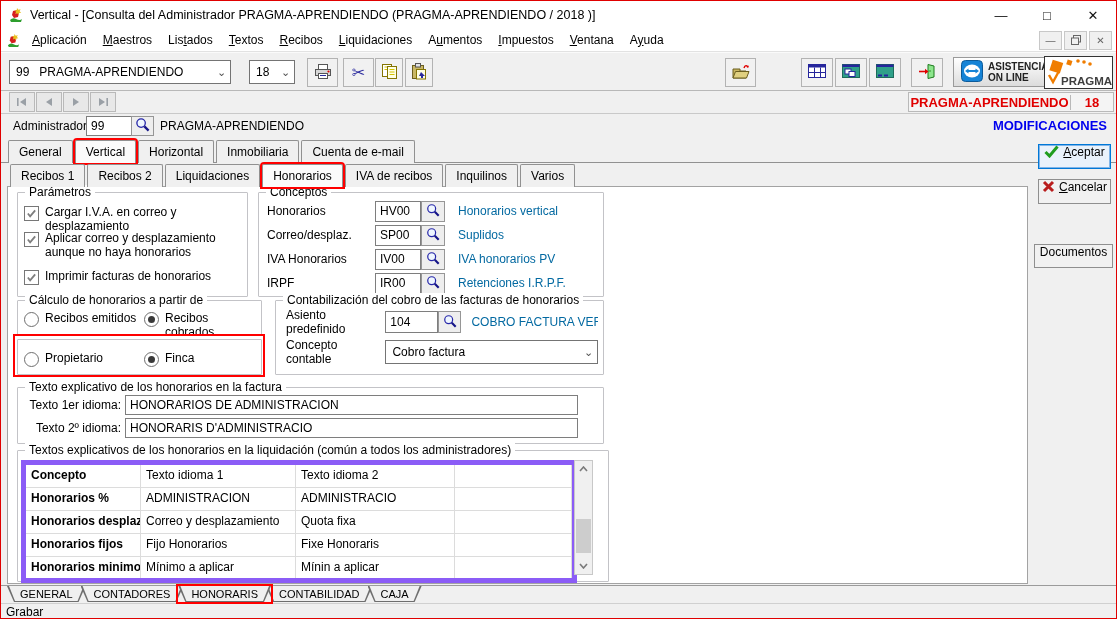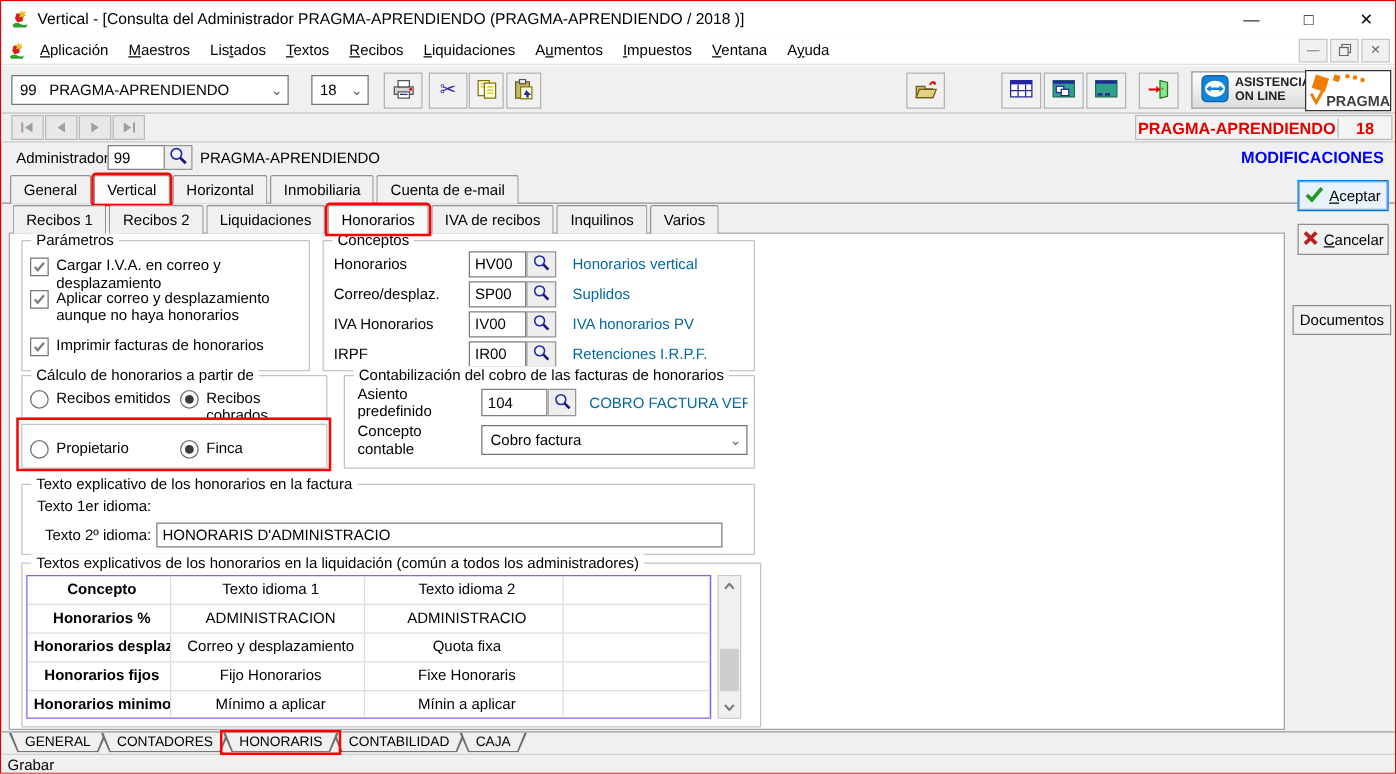--- a/index.html
+++ b/index.html
@@ -45,29 +45,29 @@
   .gb{position:absolute;border:1px solid #c3c3c7;border-radius:1px;}
   .gb>.lg{position:absolute;top:-8px;left:7px;background:#fff;padding:0 4px;white-space:nowrap;}
   .cbrow{position:absolute;display:flex;gap:6px;align-items:flex-start;}
   .cb{width:13px;height:13px;border:1px solid #777;background:#fff;flex:none;display:flex;align-items:center;justify-content:center;margin-top:1px;}
   .rb{width:13px;height:13px;border:1px solid #6f6f6f;border-radius:50%;background:#fff;flex:none;position:relative;margin-top:1px;}
   .rb.sel::after{content:"";position:absolute;inset:3px;border-radius:50%;background:#3a3a3a;}
   .blue{color:#0369a1;}
   .redbox{border:2px solid #ff0000;}
   .crow{position:absolute;display:flex;align-items:center;}
   
-  .tbl{position:absolute;background:#fff;border:1px solid #8b5cf6;overflow:hidden;text-align:center;}
+  .tbl{position:absolute;background:#fff;border:5px solid #8b5cf6;overflow:hidden;}
   .trow{display:grid;grid-template-columns:115px 155px 159px 1fr;height:22px;border-bottom:1px solid #dcdcdc;}
   .trow>div{border-right:1px solid #dcdcdc;padding:3px 0 0 5px;overflow:hidden;white-space:nowrap;}
   .bold{font-weight:bold;}
   .vsb{position:absolute;background:#f0f0f0;border:1px solid #c8c8c8;}
   .vsb .arr{position:absolute;left:0;width:100%;height:16px;background:#f0f0f0;display:flex;align-items:center;justify-content:center;}
   .vsb .thumb{position:absolute;left:1px;right:1px;background:#cdcdcd;}
   
-  .sbtn{border:1px solid #8f8f8f;background:#f1f1f1;display:flex;align-items:center;justify-content:center;gap:4px;font-size:12px;}
+  .sbtn{border:1px solid #8f8f8f;background:#f1f1f1;display:flex;justify-content:center;gap:4px;font-size:12px;}
   .sbtn.focus{border:1px solid #0078d7;box-shadow:inset 0 0 0 1px #7fb4e8;background:#e9f2fb;}
   
   .sheetbar{left:0;top:584px;width:100%;height:17px;background:#f0f0f0;border-top:1px solid #9b9b9b;display:flex;padding-left:6px;}
   .stab{position:relative;height:16px;padding:0 13px;margin-right:-5px;display:flex;align-items:center;justify-content:center;font-size:11px;}
   .stab::before{content:"";position:absolute;inset:0;background:#6e6e6e;clip-path:polygon(0 0,100% 0,calc(100% - 7px) 100%,7px 100%);}
   .stab::after{content:"";position:absolute;inset:0;background:#f0f0f0;clip-path:polygon(2px 0,calc(100% - 2px) 0,calc(100% - 8px) calc(100% - 1px),8px calc(100% - 1px));}
   .stab>span{position:relative;z-index:1;}
   
   .statusbar{left:0;top:602px;width:100%;height:16px;background:#f0f0f0;border-top:1px solid #d0d0d0;padding:1px 0 0 5px;}
   u{text-decoration:underline;}
@@ -416,20 +416,21 @@
           <span>Cobro factura</span>
           <span class="chev">⌄</span>
         </span>
       </div>
     </div>
 
     <div class="gb" style="left:9px;top:200px;width:585px;height:55px;">
       <span class="lg">Texto explicativo de los honorarios en la factura</span>
       <div class="crow" style="left:2px;top:8px;width:576px;height:18px;">
         <span style="width:101px;text-align:right;padding-right:4px;">Texto 1er idioma:</span>
+        <span class="field" style="width:447px;height:18px;">HONORARIOS DE ADMINISTRACION</span>
       </div>
       <div class="crow" style="left:2px;top:31px;width:576px;height:18px;">
         <span style="width:101px;text-align:right;padding-right:4px;">Texto 2º idioma:</span>
         <span class="field" style="width:447px;height:18px;">HONORARIS D'ADMINISTRACIO</span>
       </div>
     </div>
 
     <div class="gb" style="left:9px;top:263px;width:590px;height:130px;">
       <span class="lg">Textos explicativos de los honorarios en la liquidación (común a todos los administradores)</span>
       <div class="tbl" style="left:3px;top:9px;width:546px;height:113px;">

